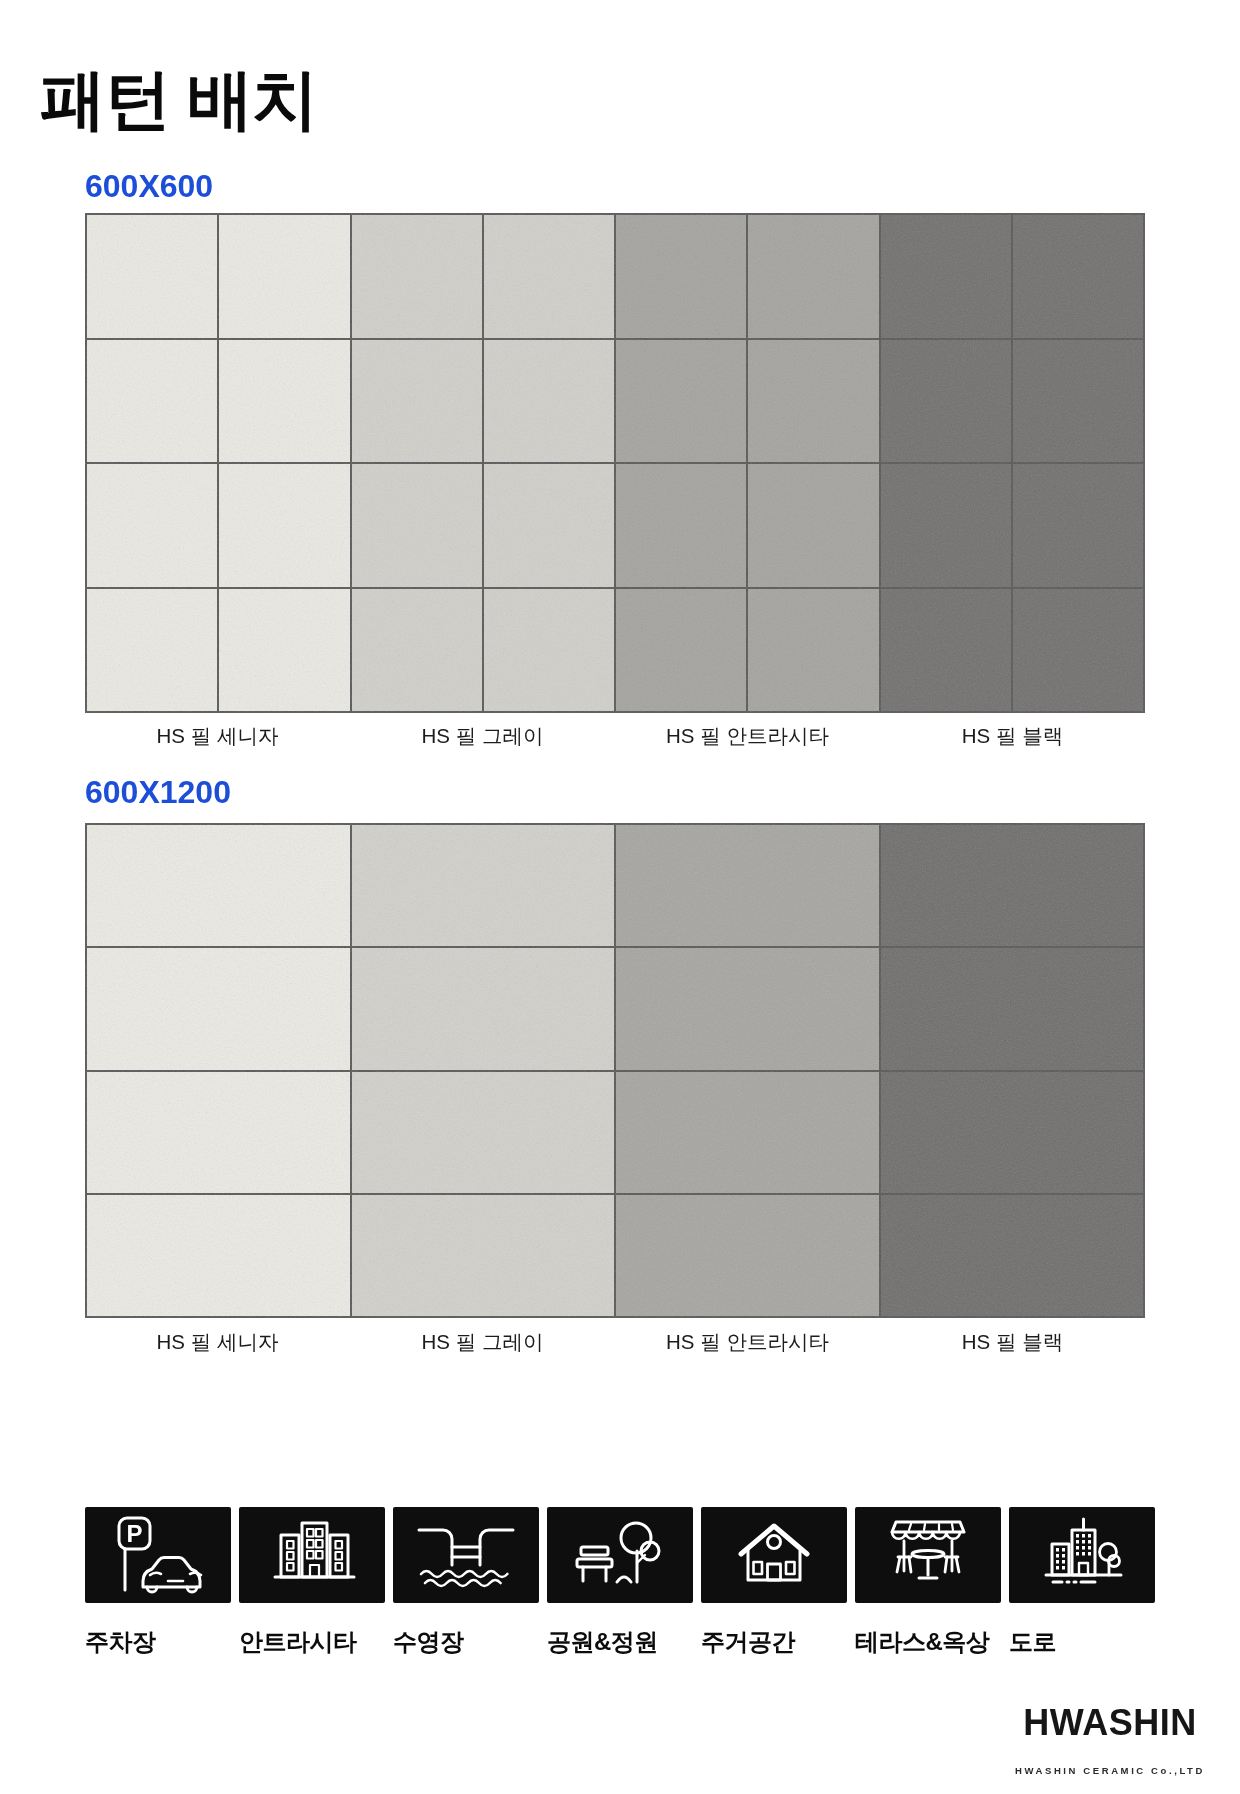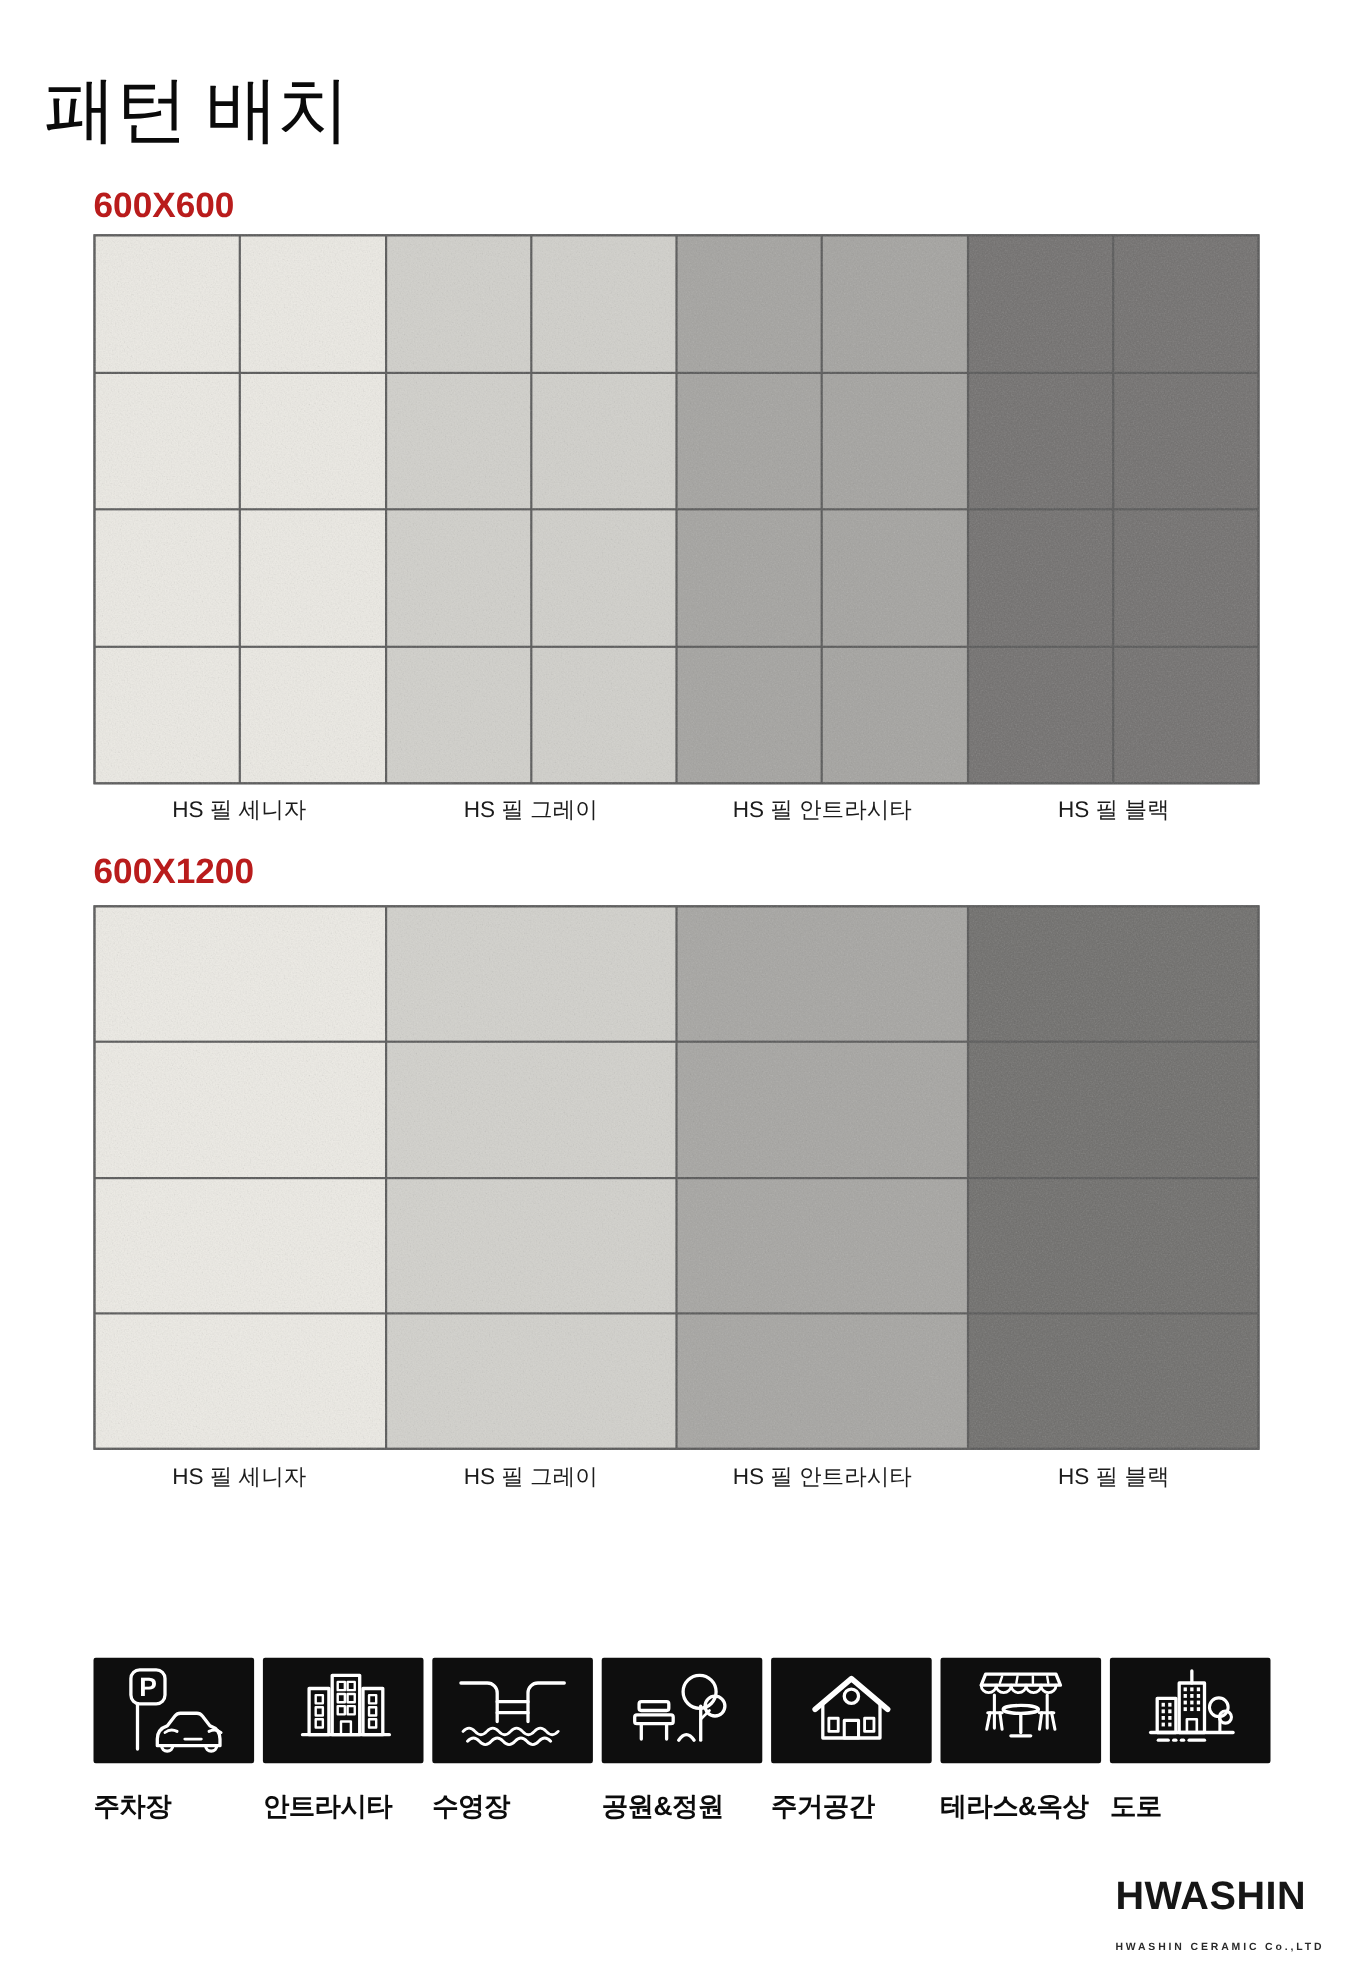--- a/index.html
+++ b/index.html
@@ -1,32 +1,32 @@
 <!DOCTYPE html>
 <html><head>
 <meta charset="utf-8">
 <style>
   html,body{margin:0;padding:0;background:#ffffff;}
   .page{position:relative;width:1240px;height:1794px;background:#ffffff;overflow:hidden;
         font-family:"Liberation Sans",sans-serif;color:#0b0b0b;}
-  .big-title{position:absolute;left:40px;margin:0;font-size:66px;font-weight:400;
+  .big-title{position:absolute;left:40px;margin:0;font-size:66px;font-weight:700;
              letter-spacing:-1px;line-height:1;color:#0a0a0a;text-align:center;}
-  .size-label{position:absolute;left:85px;font-size:32px;font-weight:800;line-height:1;color:#b91c1c;letter-spacing:0px;}
+  .size-label{position:absolute;left:85px;font-size:32px;font-weight:800;line-height:1;color:#1d4ed8;letter-spacing:0px;}
   .grid-wrap{position:absolute;left:85px;width:1060px;}
   .tile-grid{position:relative;display:grid;width:100%;height:100%;gap:2px;box-sizing:border-box;}
   .tile{width:100%;height:100%;}
   .noise-overlay{position:absolute;left:0;top:0;width:100%;height:100%;opacity:.22;pointer-events:none;}
   .series-row{position:absolute;left:85px;width:1060px;display:flex;}
   .series-label{flex:1;text-align:center;font-size:20.5px;font-weight:400;color:#1c1c1c;}
   .icon-row{position:absolute;left:85px;top:1507px;display:flex;gap:8px;}
   .icon-box{width:146px;height:96px;border-radius:2px;overflow:hidden;}
   .icon-box svg{width:100%;height:100%;display:block;}
   .label-row{position:absolute;left:85px;top:1626px;display:flex;gap:8px;}
   .loc-label{width:146px;text-align:left;font-size:24px;font-weight:800;color:#0c0c0c;letter-spacing:-0.5px;}
-  .footer{position:absolute;left:1014px;top:1705px;width:192px;}
+  .footer{position:absolute;left:1014px;top:1705px;width:192px;text-align:center;}
   .footer-logo{font-size:36px;font-weight:900;line-height:1;color:#161616;letter-spacing:0.5px;}
   .footer-sub{margin-top:24px;font-size:9.5px;font-weight:700;letter-spacing:2.6px;color:#2a2a2a;white-space:nowrap;}
   .svgdefs{position:absolute;width:0;height:0;}
 </style>
 </head>
 <body>
 
 <div class="page">
 
   <svg class="svgdefs" aria-hidden="true">

